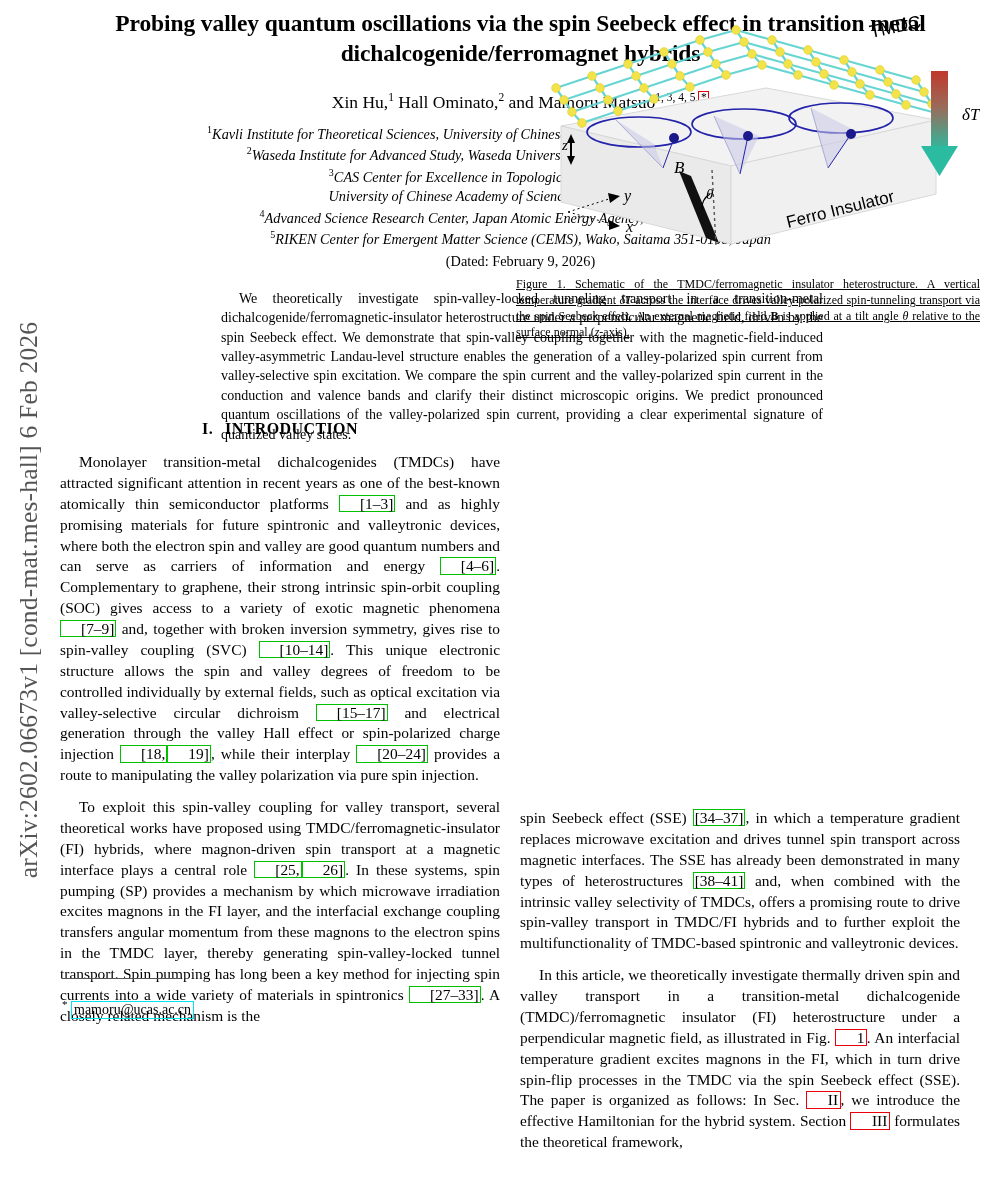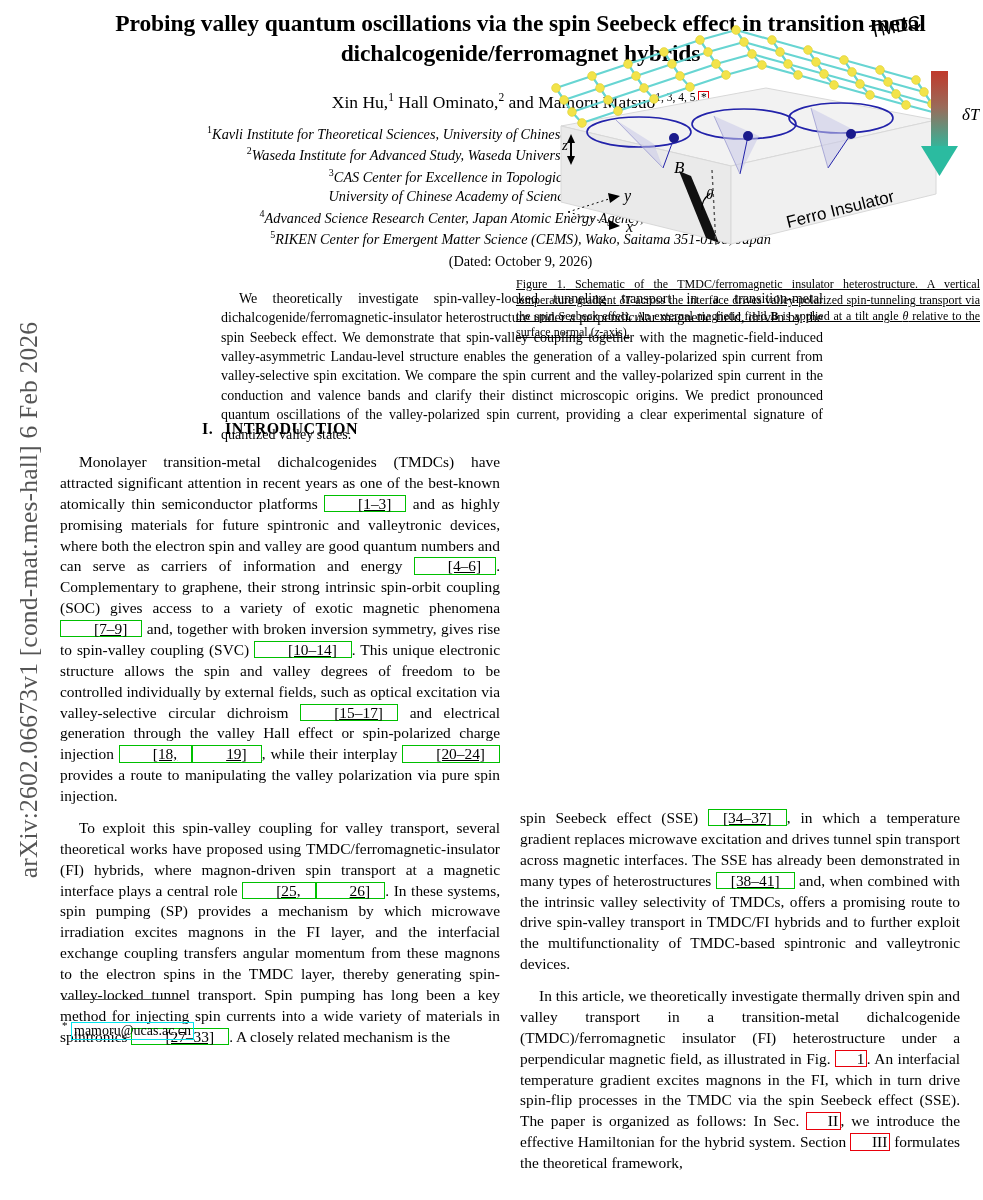--- a/index.html
+++ b/index.html
@@ -70,24 +70,23 @@
   }
   .boxed-cyan {
     border: 1.4px solid #00e5ee;
     padding: 0px 2px;
     display: inline-block;
     line-height: 1.1;
     margin-top: 8px;
   }
   .boxed-green {
     border: 1.3px solid #00c000;
-    padding: 0 14px;
+    padding: 0 1px;
     display: inline-block;
     line-height: 1;
-    text-decoration: underline;
   }
 
   .affiliations {
     margin-top: 9px;
     text-align: center;
     font-style: italic;
     font-size: 14.3px;
     line-height: 1.38;
   }
   .affiliations sup { font-size: 10px; font-style: normal; vertical-align: super; }
@@ -203,21 +202,21 @@
     <span>Mamoru Matsuo</span><sup>1, 3, 4, 5,</sup><sup class="boxed-red">*</sup>
   </div>
 
   <div class="affiliations">
     <div><sup>1</sup><span>Kavli Institute for Theoretical Sciences, University of Chinese Academy of Sciences, Beijing, 100190, China.</span></div>
     <div><sup>2</sup><span>Waseda Institute for Advanced Study, Waseda University, Shinjuku-ku, Tokyo 169-0051, Japan.</span></div>
     <div><sup>3</sup><span>CAS Center for Excellence in Topological Quantum Computation,</span></div>
     <div><span>University of Chinese Academy of Sciences, Beijing 100190, China</span></div>
     <div><sup>4</sup><span>Advanced Science Research Center, Japan Atomic Energy Agency, Tokai, 319-1195, Japan</span></div>
     <div><sup>5</sup><span>RIKEN Center for Emergent Matter Science (CEMS), Wako, Saitama 351-0198, Japan</span></div>
-    <div class="dated">(Dated: October 9, 2026)</div>
+    <div class="dated">(Dated: February 9, 2026)</div>
   </div>
 
   <div class="abstract">We theoretically investigate spin-valley-locked tunneling transport in a transition-metal dichalcogenide/ferromagnetic-insulator heterostructure under a perpendicular magnetic field, driven by the spin Seebeck effect. We demonstrate that spin-valley coupling together with the magnetic-field-induced valley-asymmetric Landau-level structure enables the generation of a valley-polarized spin current from valley-selective spin excitation. We compare the spin current and the valley-polarized spin current in the conduction and valence bands and clarify their distinct microscopic origins. We predict pronounced quantum oscillations of the valley-polarized spin current, providing a clear experimental signature of quantized valley states.</div>
 
   <div class="figure-wrap">
     <svg class="figure-img" viewBox="0 0 464 248">
       <defs>
         <linearGradient id="gradDT" x1="0" y1="0" x2="0" y2="1">
           <stop offset="0%" stop-color="#c0392b"></stop>
           <stop offset="45%" stop-color="#9a6b5a"></stop>

